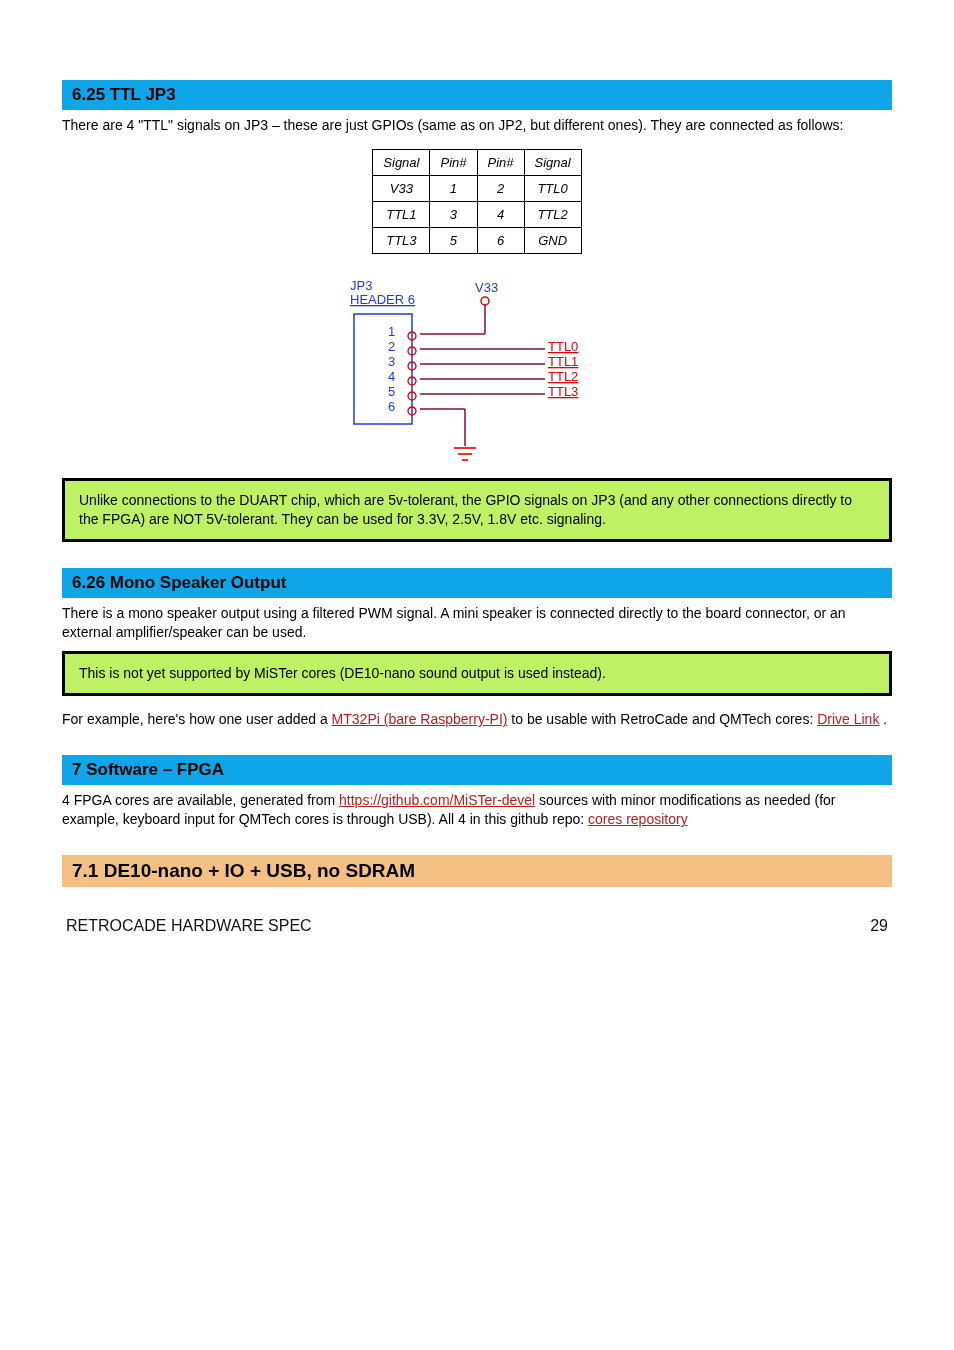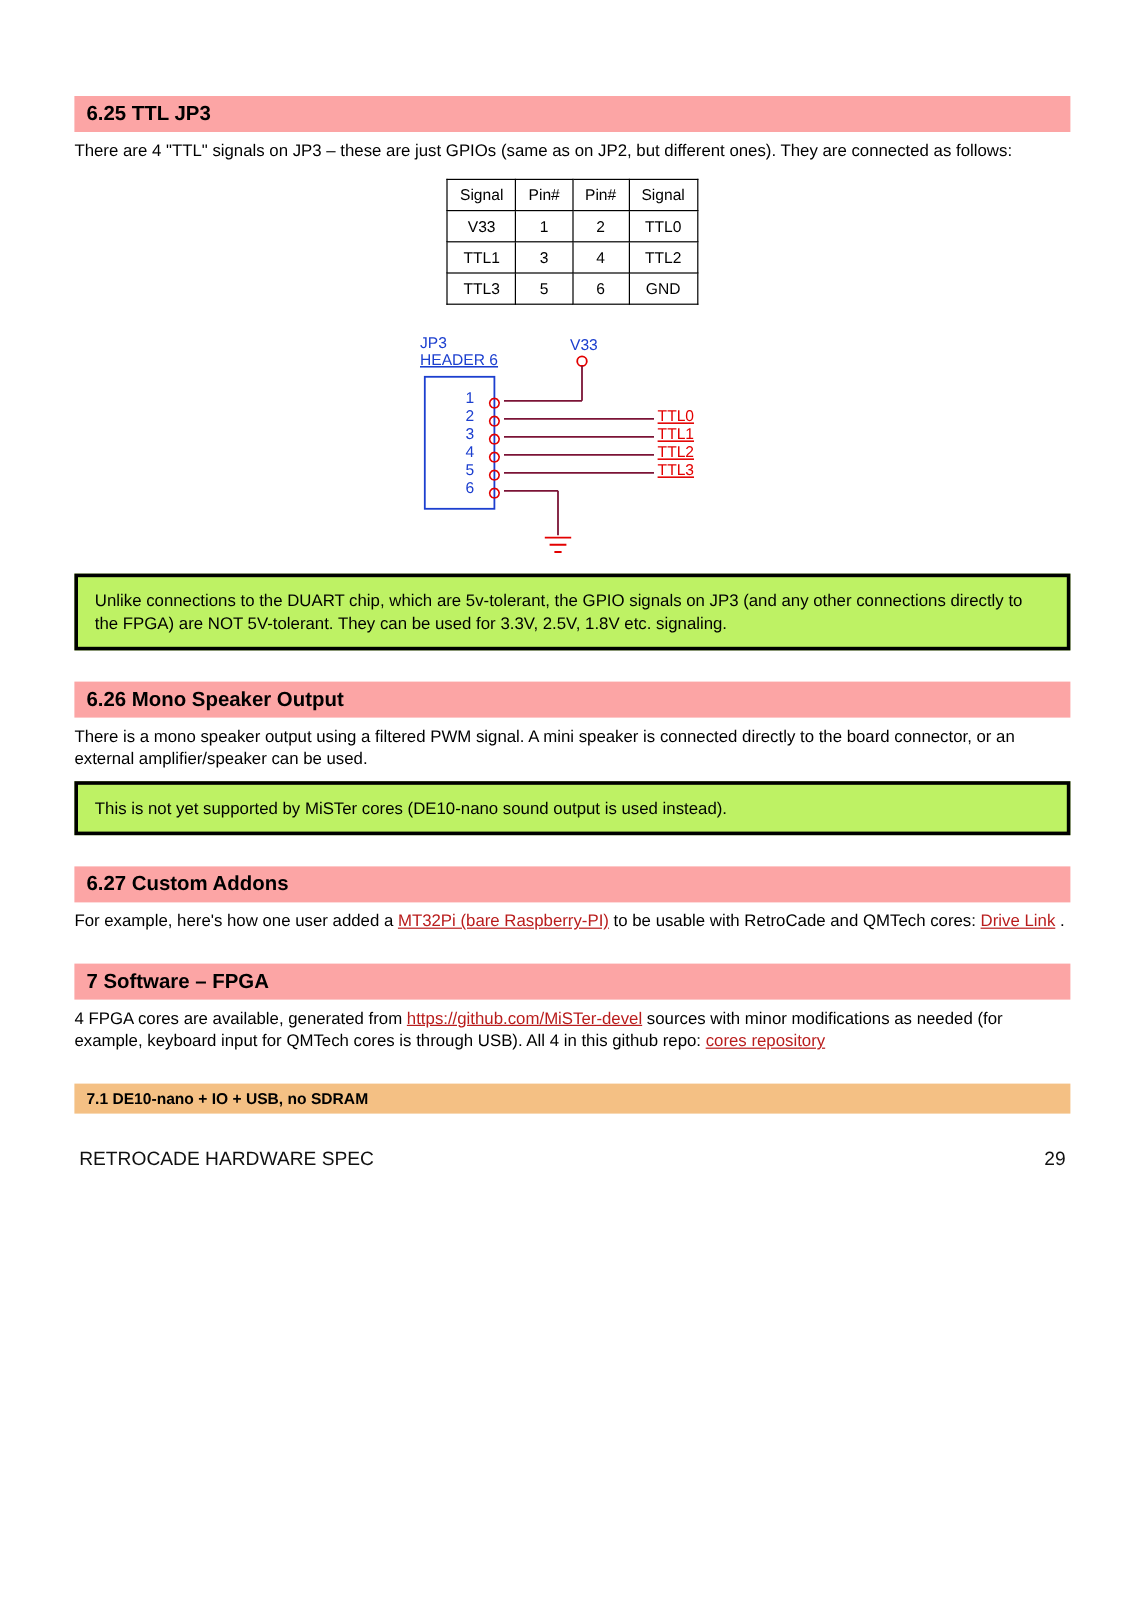--- a/index.html
+++ b/index.html
@@ -8,40 +8,41 @@
     font-family: Arial, Helvetica, sans-serif;
     font-size: 14px;
     color: #000;
     background: #fff;
     width: 954px;
   }
   .page {
     padding: 54px 62px 30px 62px;
   }
   .heading-bar {
-    background: #fca5a5;
+    background: #0ea5e9;
     font-weight: bold;
     font-size: 17px;
     padding: 5px 10px;
     margin-top: 26px;
     margin-bottom: 6px;
   }
   .heading-bar-orange {
     background: #f4c084;
     font-weight: bold;
-    font-size: 13px;
+    font-size: 19px;
     padding: 5px 10px;
     margin-top: 26px;
     margin-bottom: 6px;
   }
   p { margin: 6px 0 10px 0; line-height: 1.35; }
   table.pin {
     border-collapse: collapse;
     margin: 14px auto 4px auto;
     font-size: 13px;
+    font-style: italic;
   }
   table.pin td, table.pin th {
     border: 1px solid #000;
     padding: 5px 10px;
     text-align: center;
     font-weight: normal;
   }
   table.pin th { font-weight: normal; }
   .tbl-caption {
     text-align: center;
@@ -162,21 +163,20 @@
       </g>
     </svg>
   </div>
 
   <div class="warn-box">Unlike connections to the DUART chip, which are 5v-tolerant, the GPIO signals on JP3 (and any other connections directly to the FPGA) are NOT 5V-tolerant. They can be used for 3.3V, 2.5V, 1.8V etc. signaling.</div>
 
   <div class="heading-bar">6.26 Mono Speaker Output</div>
   <p>There is a mono speaker output using a filtered PWM signal. A mini speaker is connected directly to the board connector, or an external amplifier/speaker can be used.</p>
   <div class="warn-box">This is not yet supported by MiSTer cores (DE10-nano sound output is used instead).</div>
 
-  <div class="heading-bar">6.27 Custom Addons</div>
   <p>
     <span>For example, here's how one user added a </span>
     <a class="link" href="#">MT32Pi (bare Raspberry-PI)</a>
     <span> to be usable with RetroCade and QMTech cores: </span>
     <a class="link" href="#">Drive Link</a>
     <span>.</span>
   </p>
 
   <div class="heading-bar">7 Software – FPGA</div>
   <p>

